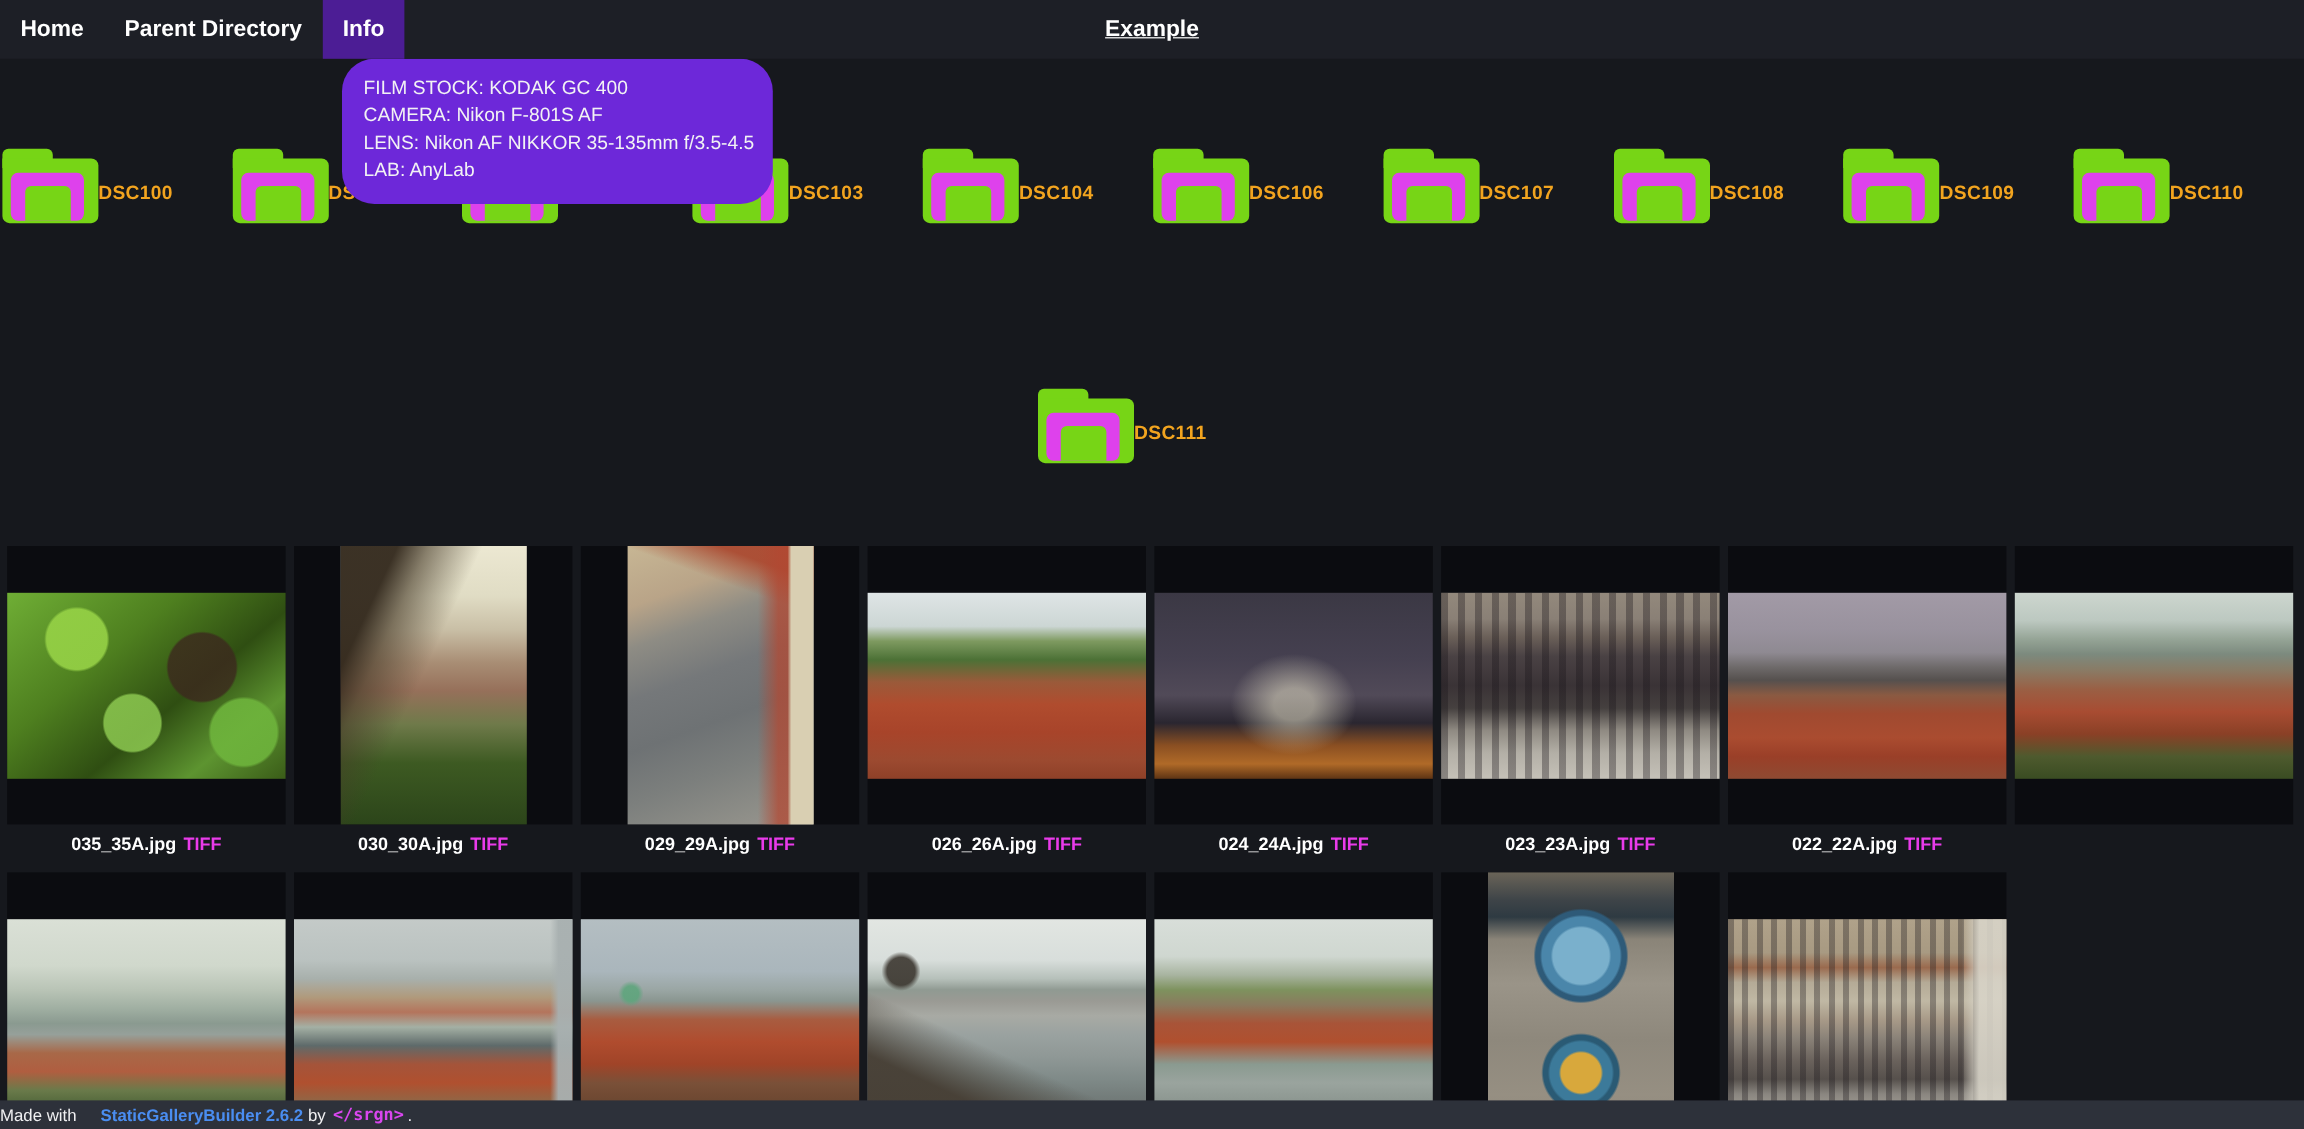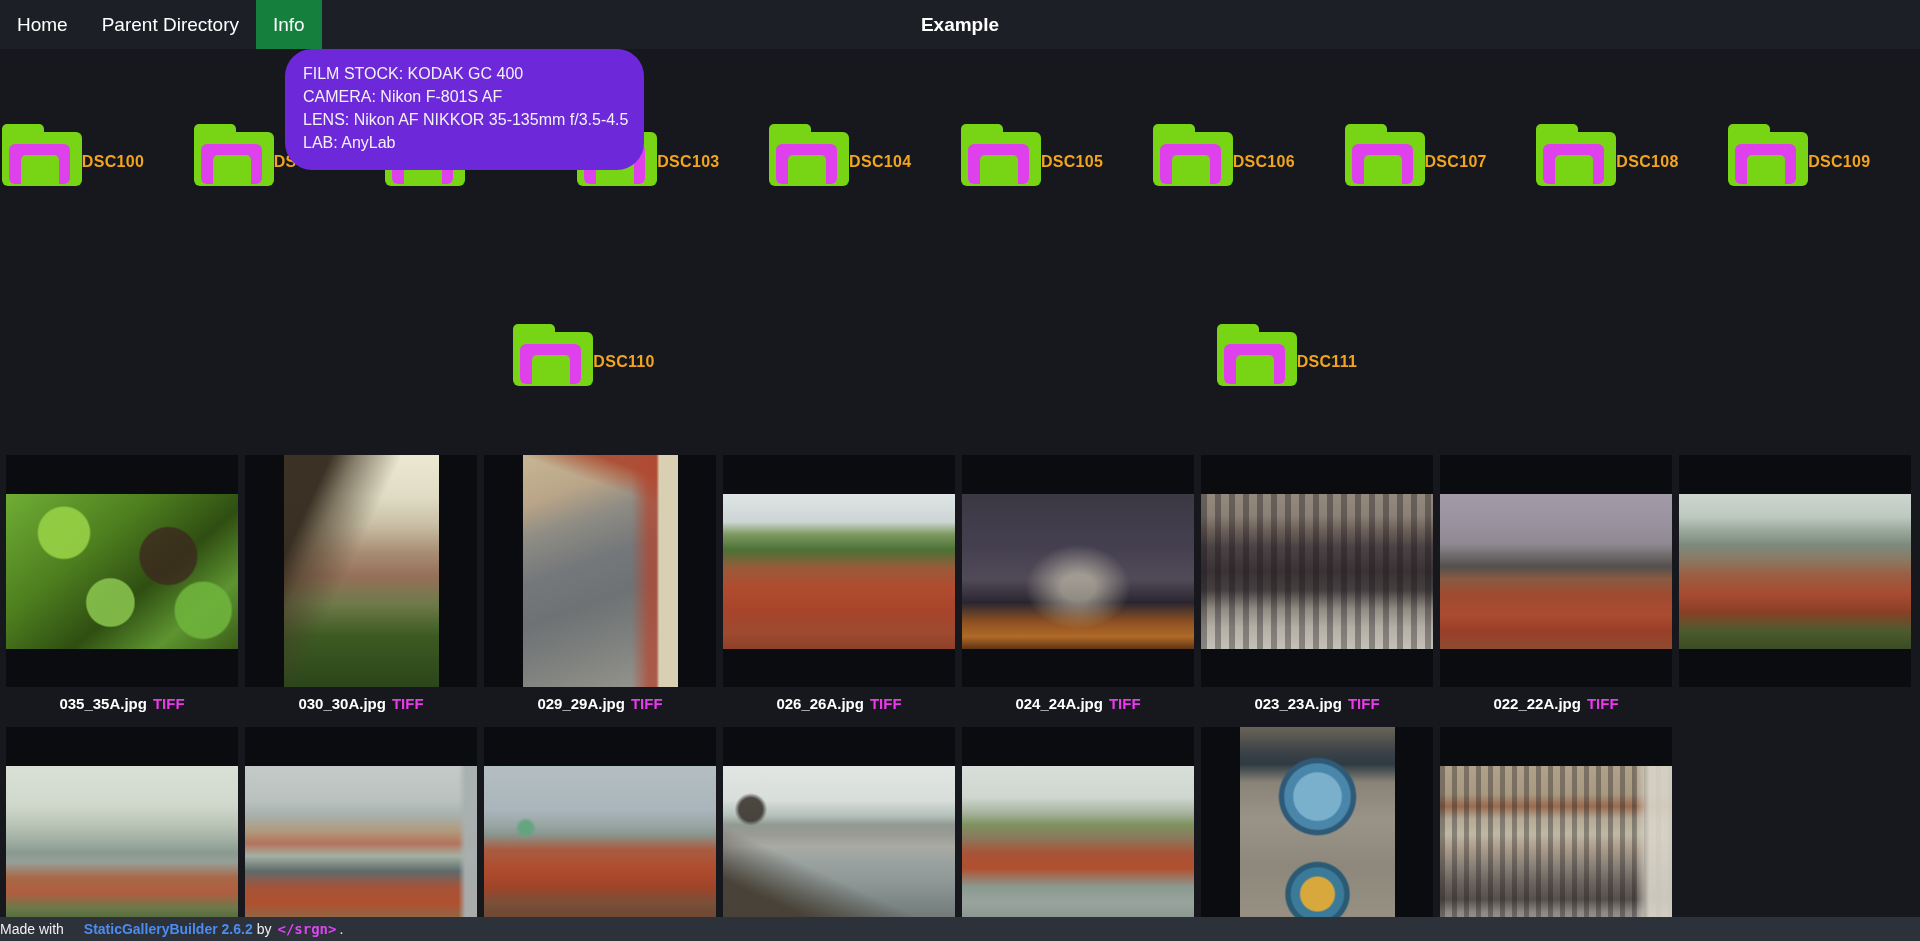--- a/index.html
+++ b/index.html
@@ -12,28 +12,28 @@
   }
 
   
   .nav {
     position:relative; height:49px; background:#1d1f26;
     display:flex; align-items:stretch; z-index:60;
   }
   .nav-title {
     position:absolute; left:0; right:0; top:0; height:49px;
     display:flex; align-items:center; justify-content:center;
-    font-size:19px; font-weight:bold; color:#fff; pointer-events:none;
+    font-size:19px; font-weight:bold; color:#fff; pointer-events:none;text-decoration:underline;
   }
   .nav-item {
     position:relative; display:flex; align-items:center;
-    padding:14px 17px; font-size:19px; font-weight:normal; color:#fff; cursor:pointer;
+    padding:14px 17px; font-size:19px; font-weight:bold; color:#fff; cursor:pointer;
     z-index:2;
   }
-  .nav-item.active { background:#15803d; }
+  .nav-item.active { background:#4c1d95; }
 
   
   .dropdown {
     position:absolute; left:285px; top:49px;
     width:max-content; max-width:560px;
     background:#6d28d9; color:#f2f2f4;
     padding:13px 16px 16px 18px;
     font-size:16px; line-height:23px;
     z-index:55;
     border-radius:27px;
@@ -186,29 +186,20 @@
       </div>
     <div class="folder-label">DSC104</div>
   </div>
   <div class="folder">
     <div class="folder-icon">
         <div class="tab"></div>
         <div class="base"></div>
         <div class="inner-magenta"></div>
         <div class="inner-green"></div>
       </div>
-    <div class="folder-label">DSC105</div>
-  </div>
-  <div class="folder">
-    <div class="folder-icon">
-        <div class="tab"></div>
-        <div class="base"></div>
-        <div class="inner-magenta"></div>
-        <div class="inner-green"></div>
-      </div>
     <div class="folder-label">DSC106</div>
   </div>
   <div class="folder">
     <div class="folder-icon">
         <div class="tab"></div>
         <div class="base"></div>
         <div class="inner-magenta"></div>
         <div class="inner-green"></div>
       </div>
     <div class="folder-label">DSC107</div>

